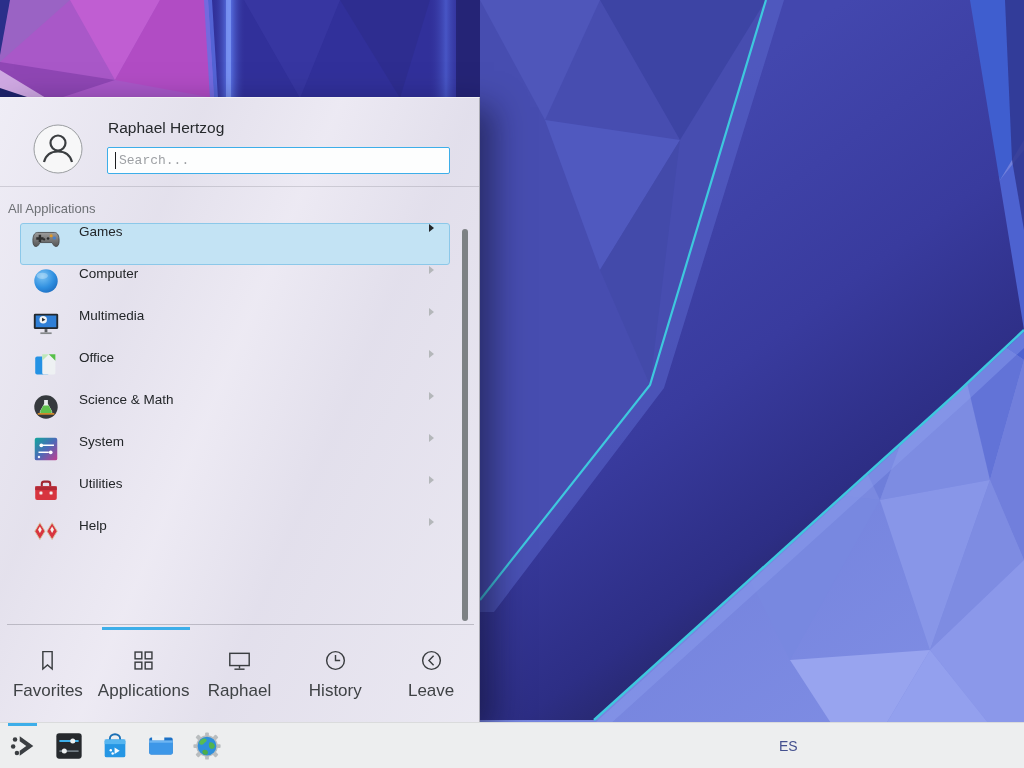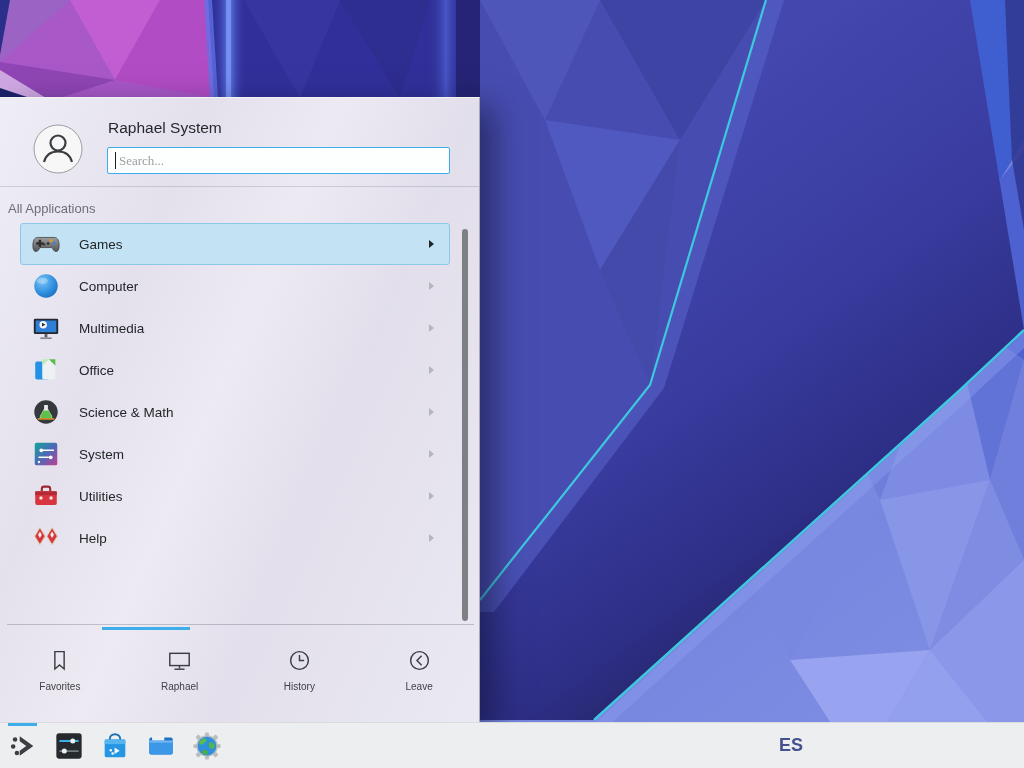--- a/index.html
+++ b/index.html
@@ -12,51 +12,51 @@
     background:
       linear-gradient(113deg, rgba(247,244,248,.95) 0%, rgba(235,231,238,.95) 28%,
         rgba(244,240,245,.95) 46%, rgba(233,229,237,.95) 64%, rgba(241,238,243,.95) 100%);
     border-top:1px solid #f2f1f4;border-right:1px solid #a9a9b2;
     box-shadow:14px 10px 30px rgba(12,12,38,.5);}
   .avatar{position:absolute;left:33px;top:26px;width:50px;height:50px;}
   .user-name{position:absolute;left:108px;top:21px;font-size:15.5px;color:#26292c;}
   .search-wrap{position:absolute;left:107px;top:49px;width:343px;height:27px;}
   .search-input{width:100%;height:100%;box-sizing:border-box;border:1px solid #3daee9;border-radius:2px;
     background:#fdfefe;padding:0 8px 0 11px;font-size:13px;color:#2b2e31;outline:none;
-    font-family:Liberation Serif, serif;}
+    font-family:Liberation Mono, monospace;}
   .search-input::placeholder{color:#9da0a4;}
   .search-caret{position:absolute;left:8px;top:5px;width:1px;height:17px;background:#1b1d1f;}
   .header-divider{position:absolute;left:0;right:0;top:88px;height:1px;background:rgba(70,70,85,.18);}
   .section-label{position:absolute;left:8px;top:103px;font-size:13px;color:#6d7074;}
   .category-list{position:absolute;left:20px;top:125px;width:430px;height:401px;overflow:hidden;}
-  .cat-row{position:relative;display:flex;align-items:center;height:42px;box-sizing:border-box;
+  .cat-row{position:relative;display:flex;height:42px;box-sizing:border-box;
     padding:0 15px 0 10px;border:1px solid transparent;border-radius:3px;}
   .cat-row.selected{background:#c3e3f4;border-color:#8cc8e9;}
   .cat-icon{width:30px;height:30px;flex:none;}
   .cat-label{margin-left:18px;font-size:13.5px;color:#232629;}
   .cat-arrow{margin-left:auto;width:0;height:0;border-left:5px solid #b4b7ba;
     border-top:4.5px solid transparent;border-bottom:4.5px solid transparent;}
   .cat-row.selected .cat-arrow{border-left-color:#232629;}
   .scrollbar{position:absolute;left:462px;top:131px;width:6px;height:392px;border-radius:3px;background:#7d8184;}
   .list-separator{position:absolute;left:7px;right:5px;top:526px;height:1px;background:rgba(60,60,72,.25);}
   .active-tab-indicator{position:absolute;left:102px;top:529px;width:88px;height:3px;background:#3daee9;}
   .tab-bar{position:absolute;left:0;bottom:0;width:100%;height:93px;display:flex;}
   .tab{flex:1;display:flex;flex-direction:column;align-items:center;padding-top:18px;gap:7px;}
   .tab-icon{width:27px;height:27px;}
-  .tab-label{font-size:10px;color:#3f4245;text-align:right;}
+  .tab-label{font-size:17px;color:#3f4245;text-align:right;}
 
   
   .taskbar{position:absolute;left:0;top:722px;width:1024px;height:46px;background:#edeeef;
     border-top:1px solid rgba(0,0,0,.08);box-sizing:border-box;}
   .task-icons{position:absolute;left:8px;top:0;height:100%;display:flex;gap:16px;align-items:center;}
   .task-btn{position:relative;width:30px;height:30px;}
   .task-btn svg{width:100%;height:100%;display:block;}
   .task-btn.active::before{content:"";position:absolute;left:0;right:1px;top:-8px;height:3.5px;background:#3daee9;}
   .kbd-layout{position:absolute;left:779px;top:0;height:100%;display:flex;align-items:center;
-    font-size:18px;font-weight:bold;color:#44508f;}
+    font-size:14px;font-weight:normal;color:#44508f;}
 </style>
 </head>
 <body>
 
 <div class="desktop">
 
   <svg class="wallpaper" viewBox="0 0 1024 768" preserveAspectRatio="none">
     <defs>
       <linearGradient id="wbase" x1="0" y1="0" x2="1" y2="1">
         <stop offset="0" stop-color="#5464ca"></stop>
@@ -136,21 +136,21 @@
   </svg>
 
   <div class="menu">
     <div class="avatar">
       <svg viewBox="0 0 50 50">
         <circle cx="25" cy="25" r="24" fill="#f7f7f8" stroke="#9b9ea1" stroke-width="1"></circle>
         <circle cx="25" cy="19" r="7.5" fill="none" stroke="#3a3d40" stroke-width="2.2"></circle>
         <path d="M11 38 C13 30.5 18 27.5 25 27.5 C32 27.5 37 30.5 39 38" fill="none" stroke="#3a3d40" stroke-width="2.2"></path>
       </svg>
     </div>
-    <div class="user-name">Raphael System</div>
+    <div class="user-name">Raphael Hertzog</div>
     <div class="search-wrap">
       <input class="search-input" type="text" placeholder="Search..." style="">
       <div class="search-caret"></div>
     </div>
     <div class="header-divider"></div>
     <div class="section-label">All Applications</div>
     <div class="category-list" id="category-list">
         <div class="cat-row selected">
           <svg viewBox="0 0 32 32" class="cat-icon">
             <defs>
@@ -260,20 +260,31 @@
     <div class="scrollbar"></div>
     <div class="list-separator"></div>
     <div class="active-tab-indicator"></div>
     <div class="tab-bar" id="tab-bar">
         <div class="tab">
           <svg viewBox="0 0 32 32" class="tab-icon">
             <path d="M10.5 5.5 h11 V26 l-5.5 -4.6 L10.5 26 Z" fill="none" stroke="#3a3d40" stroke-width="1.7"></path>
           </svg>
           <span class="tab-label">Favorites</span>
         </div>
+        <div class="tab active">
+          <svg viewBox="0 0 32 32" class="tab-icon">
+            <g fill="none" stroke="#3a3d40" stroke-width="1.7">
+              <rect x="6" y="6" width="8" height="8"></rect>
+              <rect x="18" y="6" width="8" height="8"></rect>
+              <rect x="6" y="18" width="8" height="8"></rect>
+              <rect x="18" y="18" width="8" height="8"></rect>
+            </g>
+          </svg>
+          <span class="tab-label">Applications</span>
+        </div>
         <div class="tab">
           <svg viewBox="0 0 32 32" class="tab-icon">
             <g fill="none" stroke="#3a3d40" stroke-width="1.7">
               <rect x="4.5" y="7.5" width="23" height="14.5"></rect>
               <line x1="16" y1="22" x2="16" y2="25.5"></line>
               <line x1="10" y1="26.3" x2="22" y2="26.3"></line>
             </g>
           </svg>
           <span class="tab-label">Raphael</span>
         </div>

